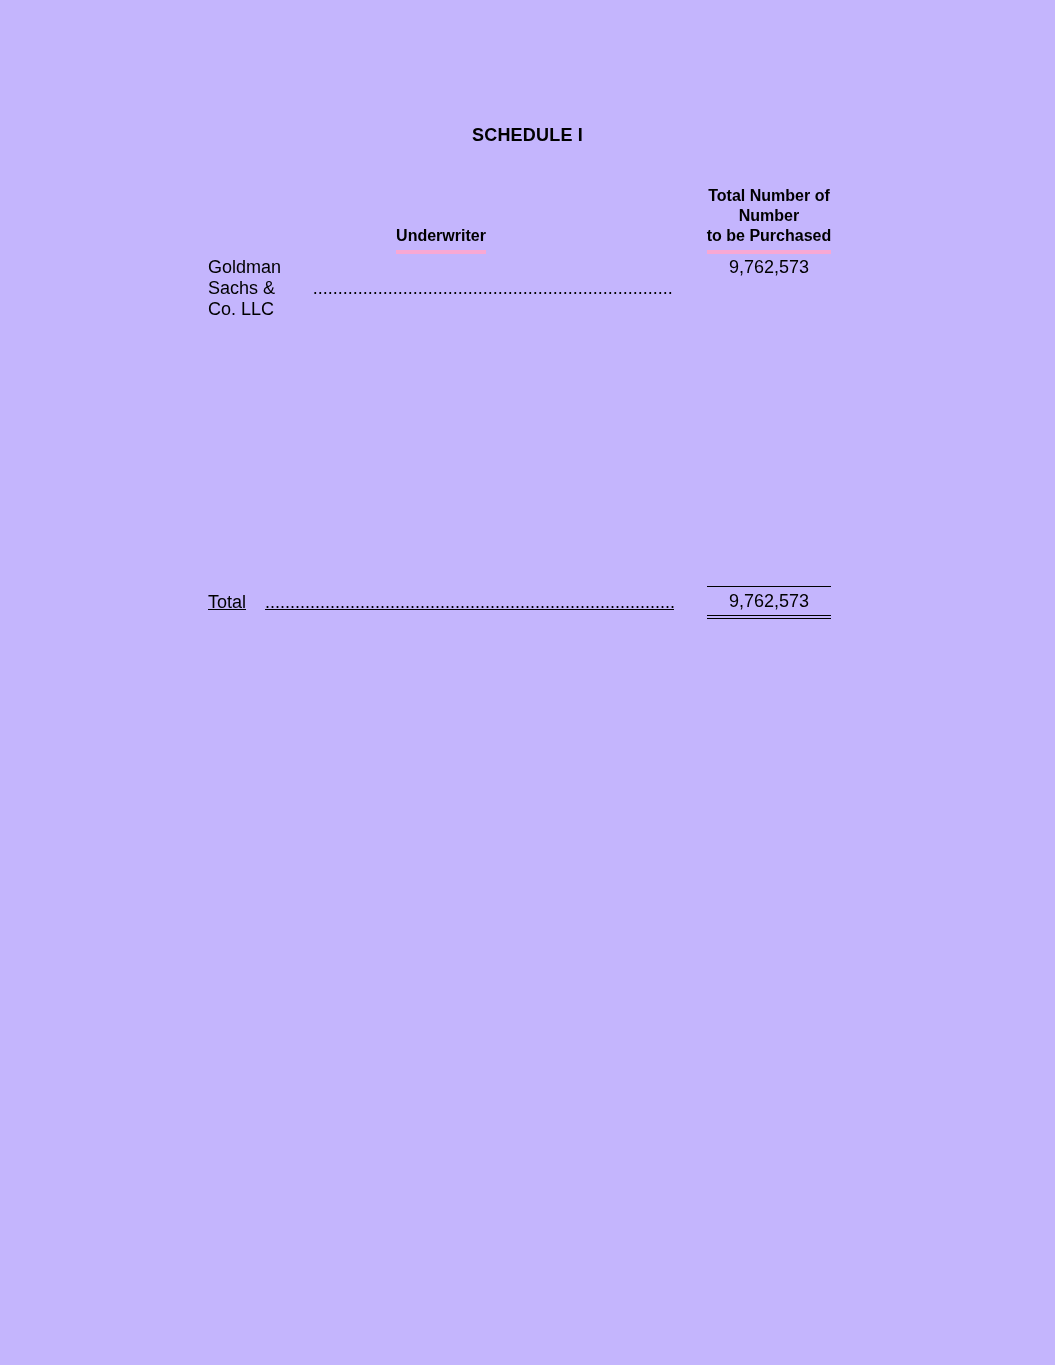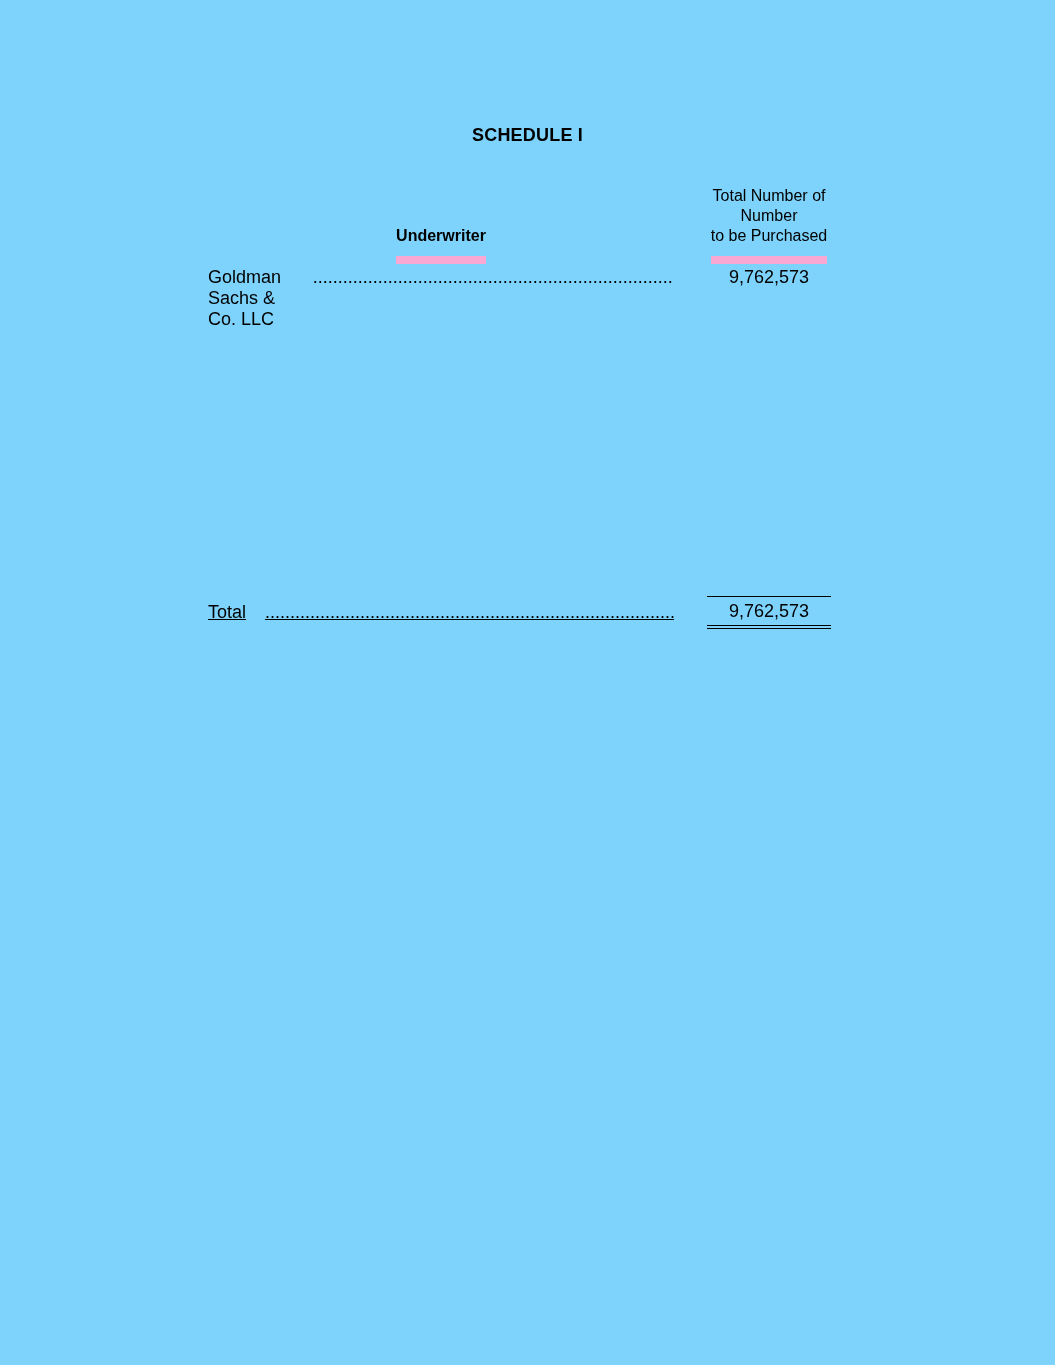--- a/index.html
+++ b/index.html
@@ -7,21 +7,21 @@
   body {
     width: 1055px; height: 1365px;
     font-family: "Liberation Sans", sans-serif;
     color: #000000;
     position: relative;
     overflow: hidden;
   }
   .page {
     position: relative;
     width: 1055px; height: 1365px;
-    background: #7dd3fc;
+    background: #c4b5fd;
   }
   .doc-title {
     position: absolute;
     top: 125px; left: 0;
     width: 100%;
     text-align: center;
     font-size: 18px;
     font-weight: bold;
     letter-spacing: 0.2px;
   }
@@ -40,36 +40,36 @@
   .col-left  { width: 466px; }
   .col-gap   { width: 20px; flex: 0 0 20px; }
   .col-right { width: 150px; text-align: center; }
   .header-underwriter {
     text-align: center;
     font-weight: bold;
     font-size: 16px;
     line-height: 20px;
   }
   .header-shares {
-    font-weight: normal;
+    font-weight: bold;
     font-size: 16px;
     line-height: 20px;
   }
   .u {
     display: inline-block;
-    border-bottom: 8px solid #f9a8d4;
-    padding-bottom: 10px;
+    border-bottom: 4px solid #f9a8d4;
+    padding-bottom: 4px;
   }
   .data-row {
     display: flex;
     margin-top: 3px;
   }
   .cell-name {
     display: flex;
-    align-items: flex-start;
+    align-items: center;
   }
   .dots {
     flex: 1 1 auto;
     overflow: hidden;
     white-space: nowrap;
     padding-left: 6px;
   }
   .dots-total { padding-left: 19px; }
   .cell-value { text-align: center; }
   .spacer { height: 263px; }

